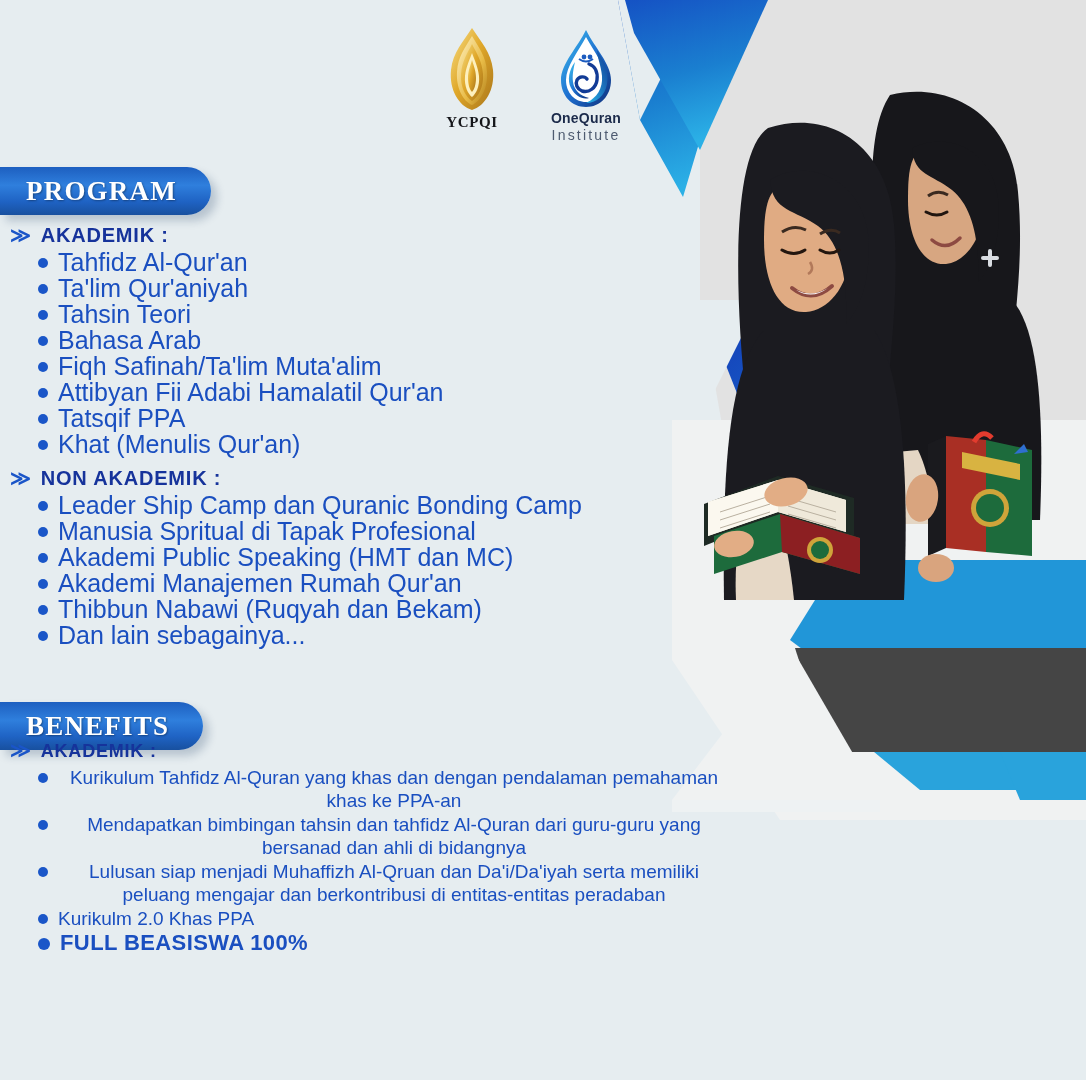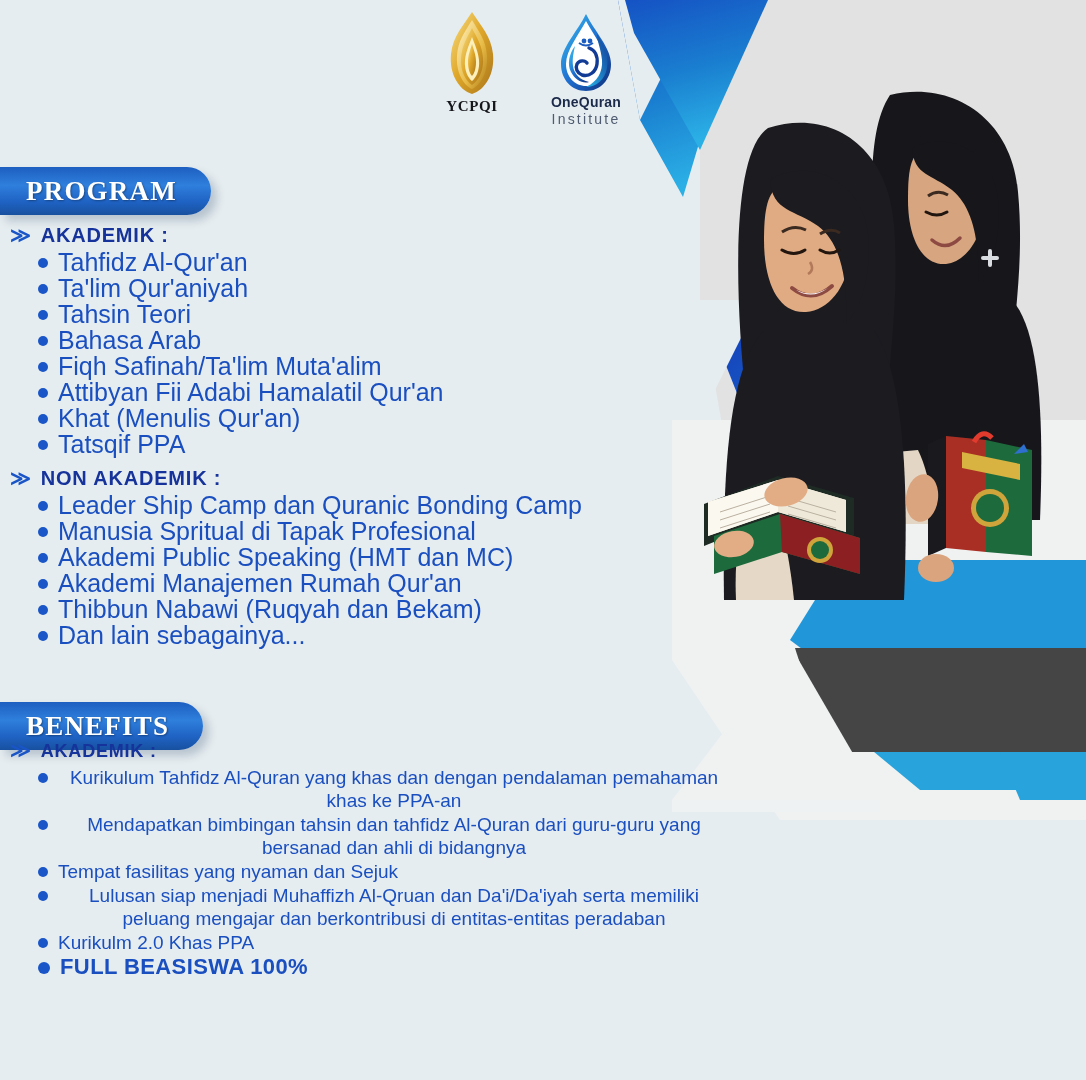--- a/index.html
+++ b/index.html
@@ -21,21 +21,21 @@
 
   
   .photo-wrap {
     position:absolute;
     left:660px; top:0; width:426px; height:640px;
     overflow:hidden;
   }
 
   
   .logos {
-    position:absolute; top:10px; left:432px;
+    position:absolute; top:26px; left:432px;
     width:220px; height:125px;
     display:flex; align-items:flex-start; gap:34px;
   }
   .logo-block { width:80px; text-align:center; }
   .logo-mark { height:86px; display:flex; align-items:center; justify-content:center; }
   .logo-caption {
     font-family:"Liberation Serif", serif;
     font-weight:bold; color:#15161a;
     letter-spacing:0.6px;
   }
@@ -329,25 +329,25 @@
       <li>
           <span class="dot"></span>
           <span>Fiqh Safinah/Ta'lim Muta'alim</span>
         </li>
       <li>
           <span class="dot"></span>
           <span>Attibyan Fii Adabi Hamalatil Qur'an</span>
         </li>
       <li>
           <span class="dot"></span>
+          <span>Tatsqif PPA</span>
+        </li>
+      <li>
+          <span class="dot"></span>
           <span>Khat (Menulis Qur'an)</span>
-        </li>
-      <li>
-          <span class="dot"></span>
-          <span>Tatsqif PPA</span>
         </li>
     </ul>
 
     <div class="group-head" id="nonakademik-head">
       <span class="chev">≫</span>
       <span>NON AKADEMIK :</span>
     </div>
     <ul class="bullet-list">
       <li>
           <span class="dot"></span>
@@ -391,24 +391,20 @@
       <li>
           <span class="dot"></span>
           <span>Kurikulum Tahfidz Al-Quran yang khas dan dengan pendalaman pemahaman khas ke PPA-an</span>
         </li>
       <li>
           <span class="dot"></span>
           <span>Mendapatkan bimbingan tahsin dan tahfidz Al-Quran dari guru-guru yang bersanad dan ahli di bidangnya</span>
         </li>
       <li>
           <span class="dot"></span>
-          <span>Tempat fasilitas yang nyaman dan Sejuk</span>
-        </li>
-      <li>
-          <span class="dot"></span>
           <span>Lulusan siap menjadi Muhaffizh Al-Qruan dan Da'i/Da'iyah serta memiliki peluang mengajar dan berkontribusi di entitas-entitas peradaban</span>
         </li>
       <li>
           <span class="dot"></span>
           <span>Kurikulm 2.0 Khas PPA</span>
         </li>
       <li class="ben-strong">
           <span class="dot"></span>
           <span>FULL BEASISWA 100%</span>
         </li>

